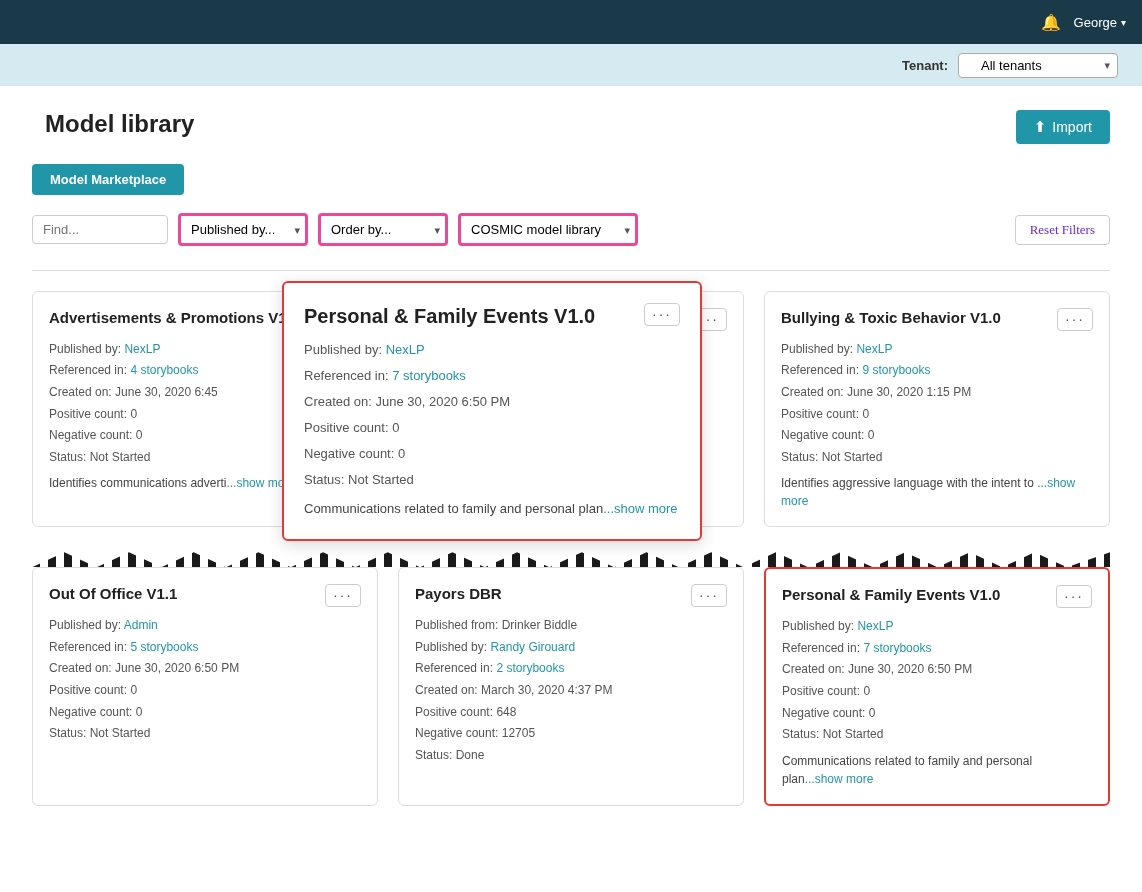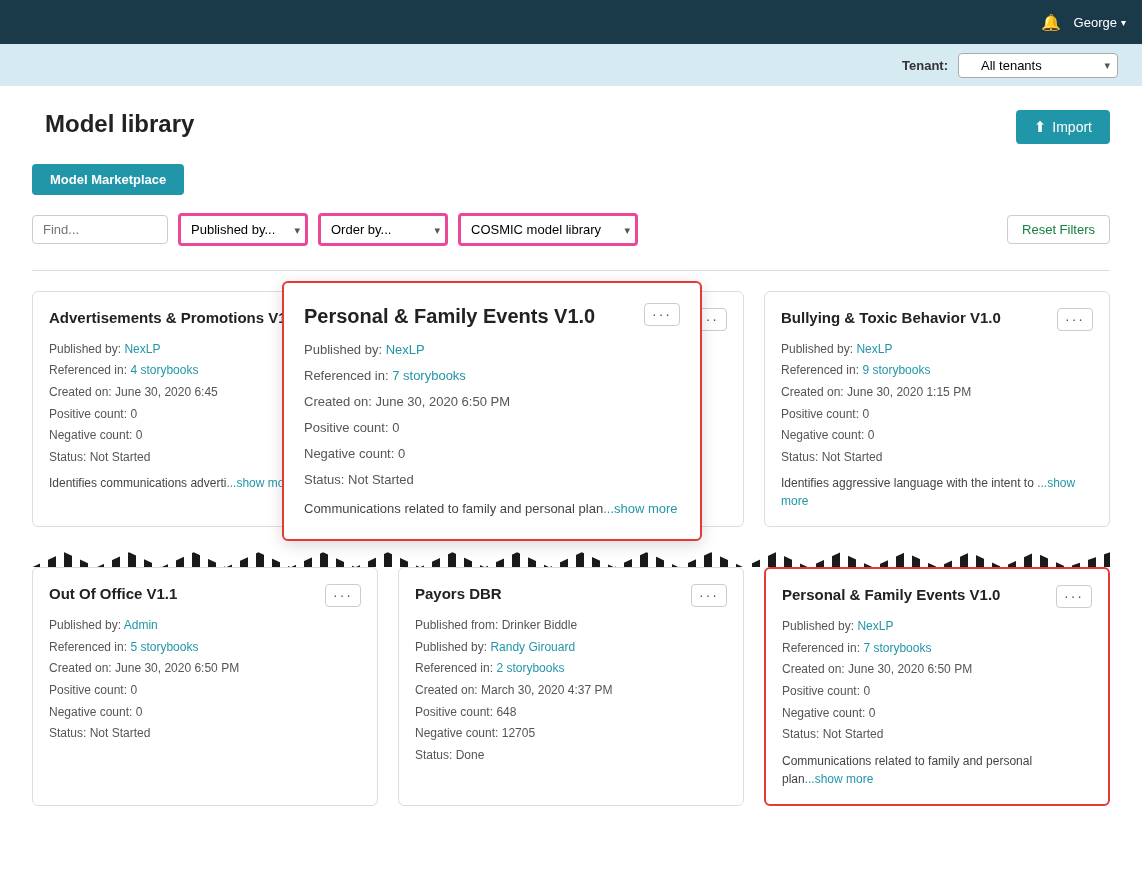--- a/index.html
+++ b/index.html
@@ -148,22 +148,23 @@
       font-size: 11px;
       color: #555;
     }
     .reset-btn {
       border: 1px solid #ccc;
       background: #fff;
       border-radius: 4px;
       padding: 6px 14px;
       font-size: 13px;
       cursor: pointer;
-      color: #15803d;
+      color: #6d28d9;
       margin-left: auto;
+      font-family: Liberation Serif, serif;
     }
 
     
     .divider { border: none; border-top: 1px solid #ddd; margin-bottom: 20px; }
 
     .card {
       background: #fff;
       border: 1px solid #ddd;
       border-radius: 6px;
       padding: 16px;

